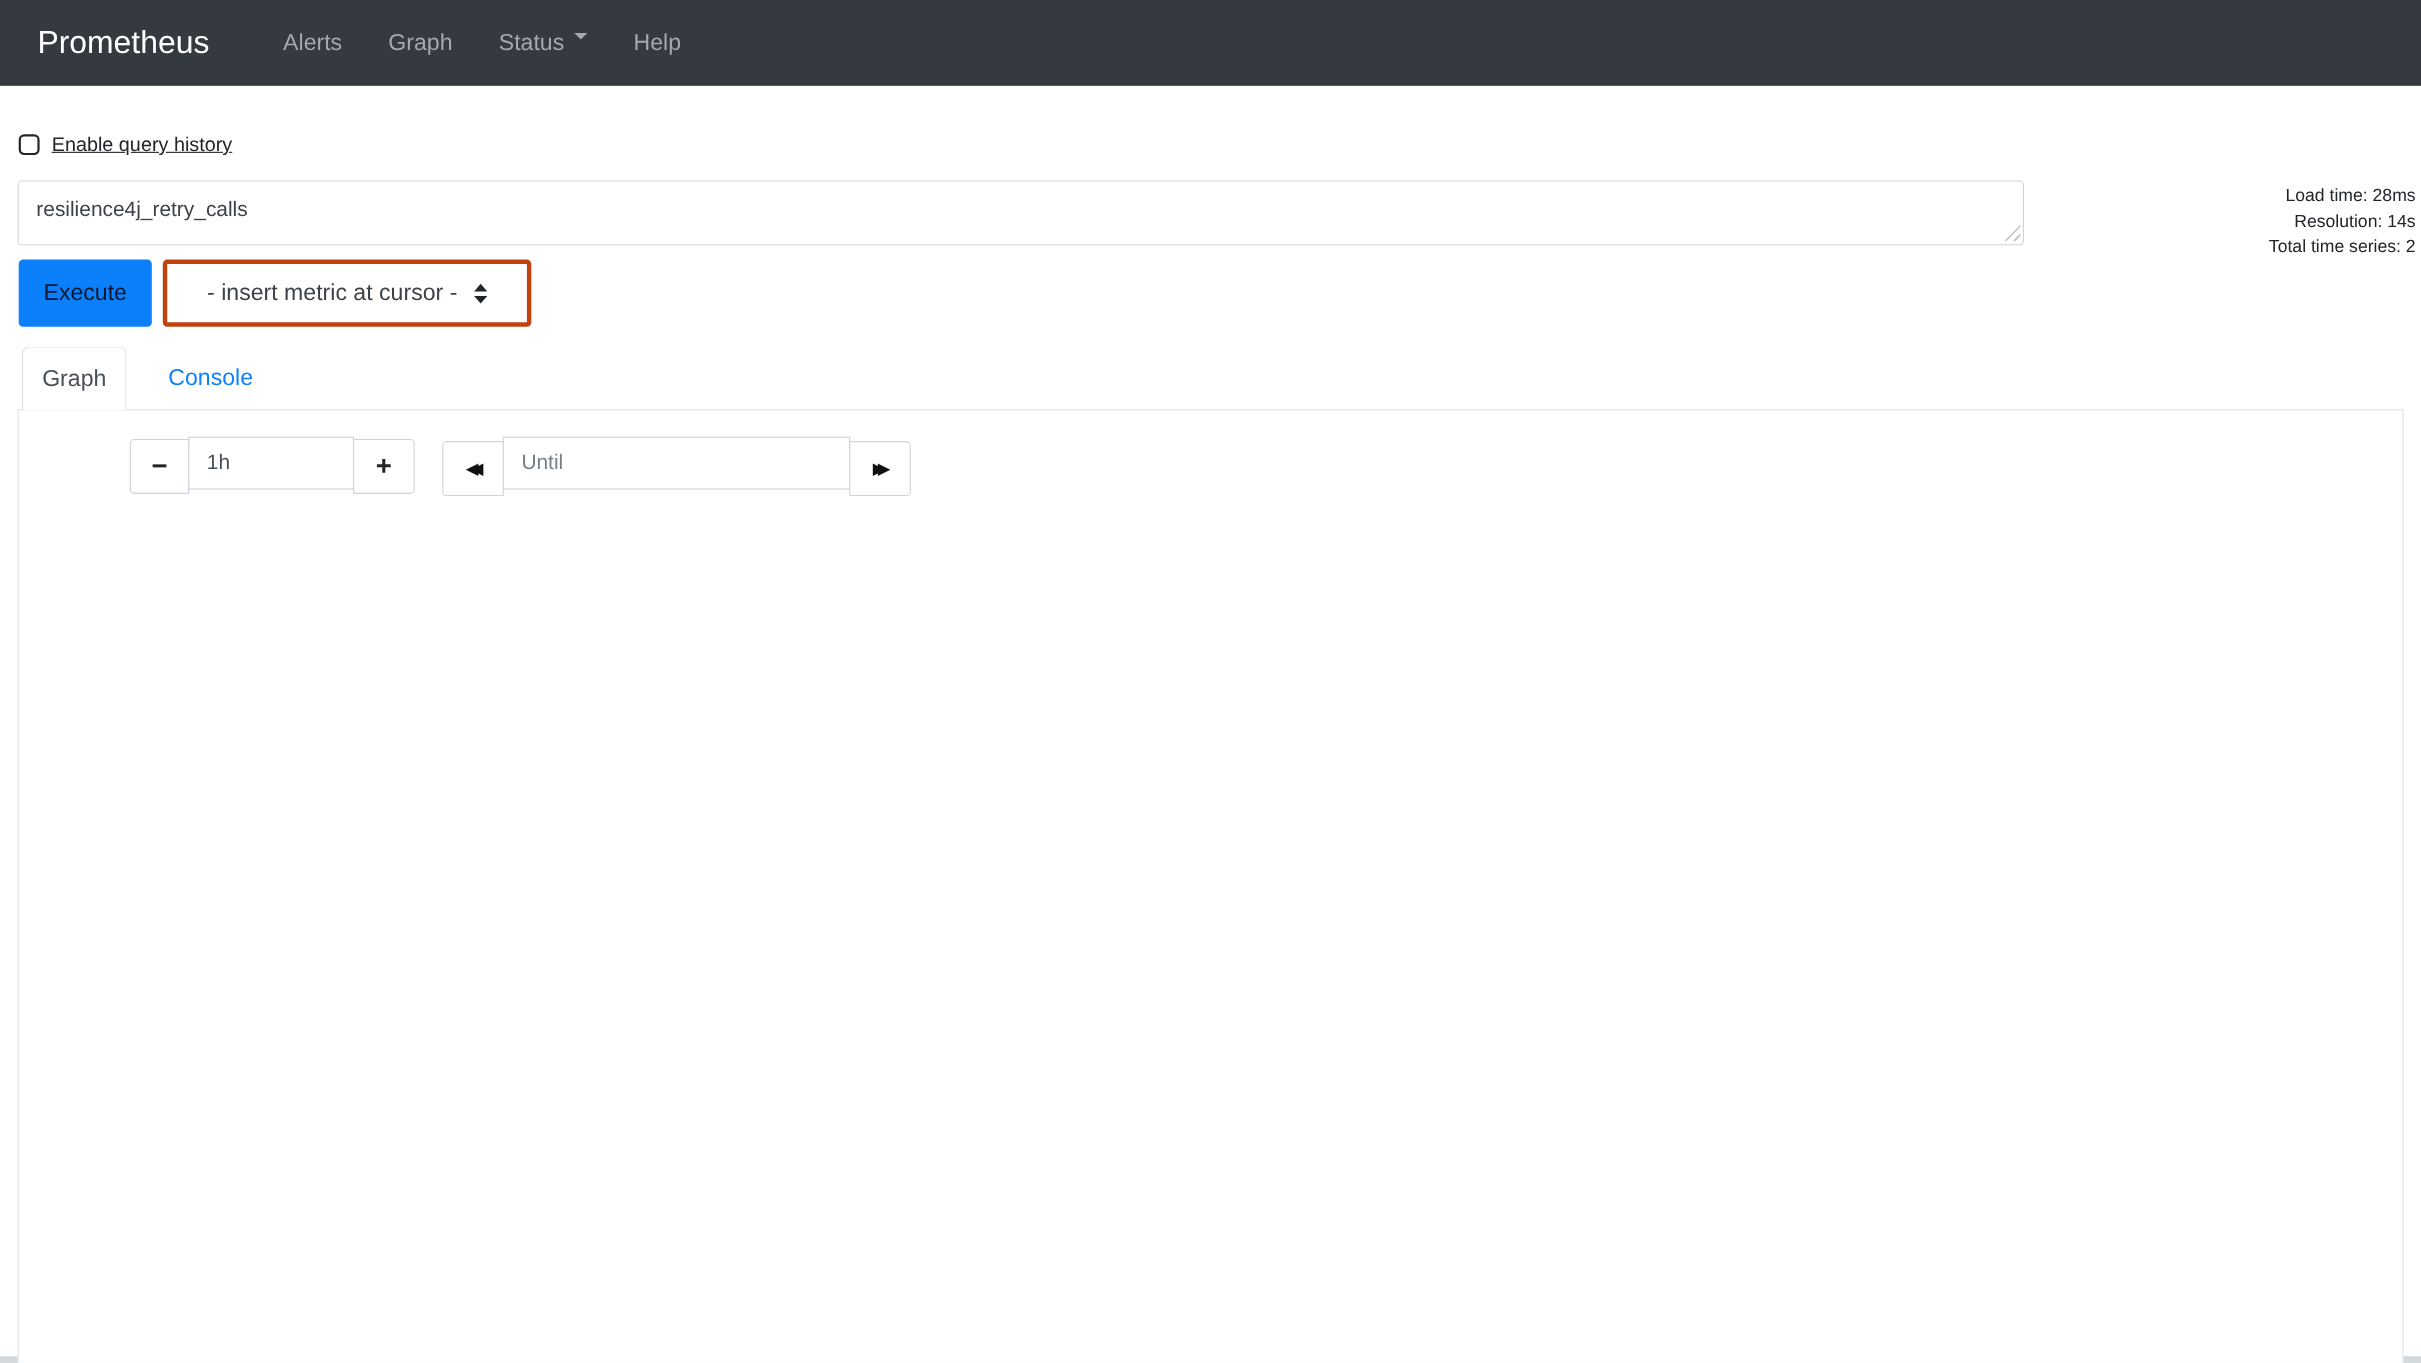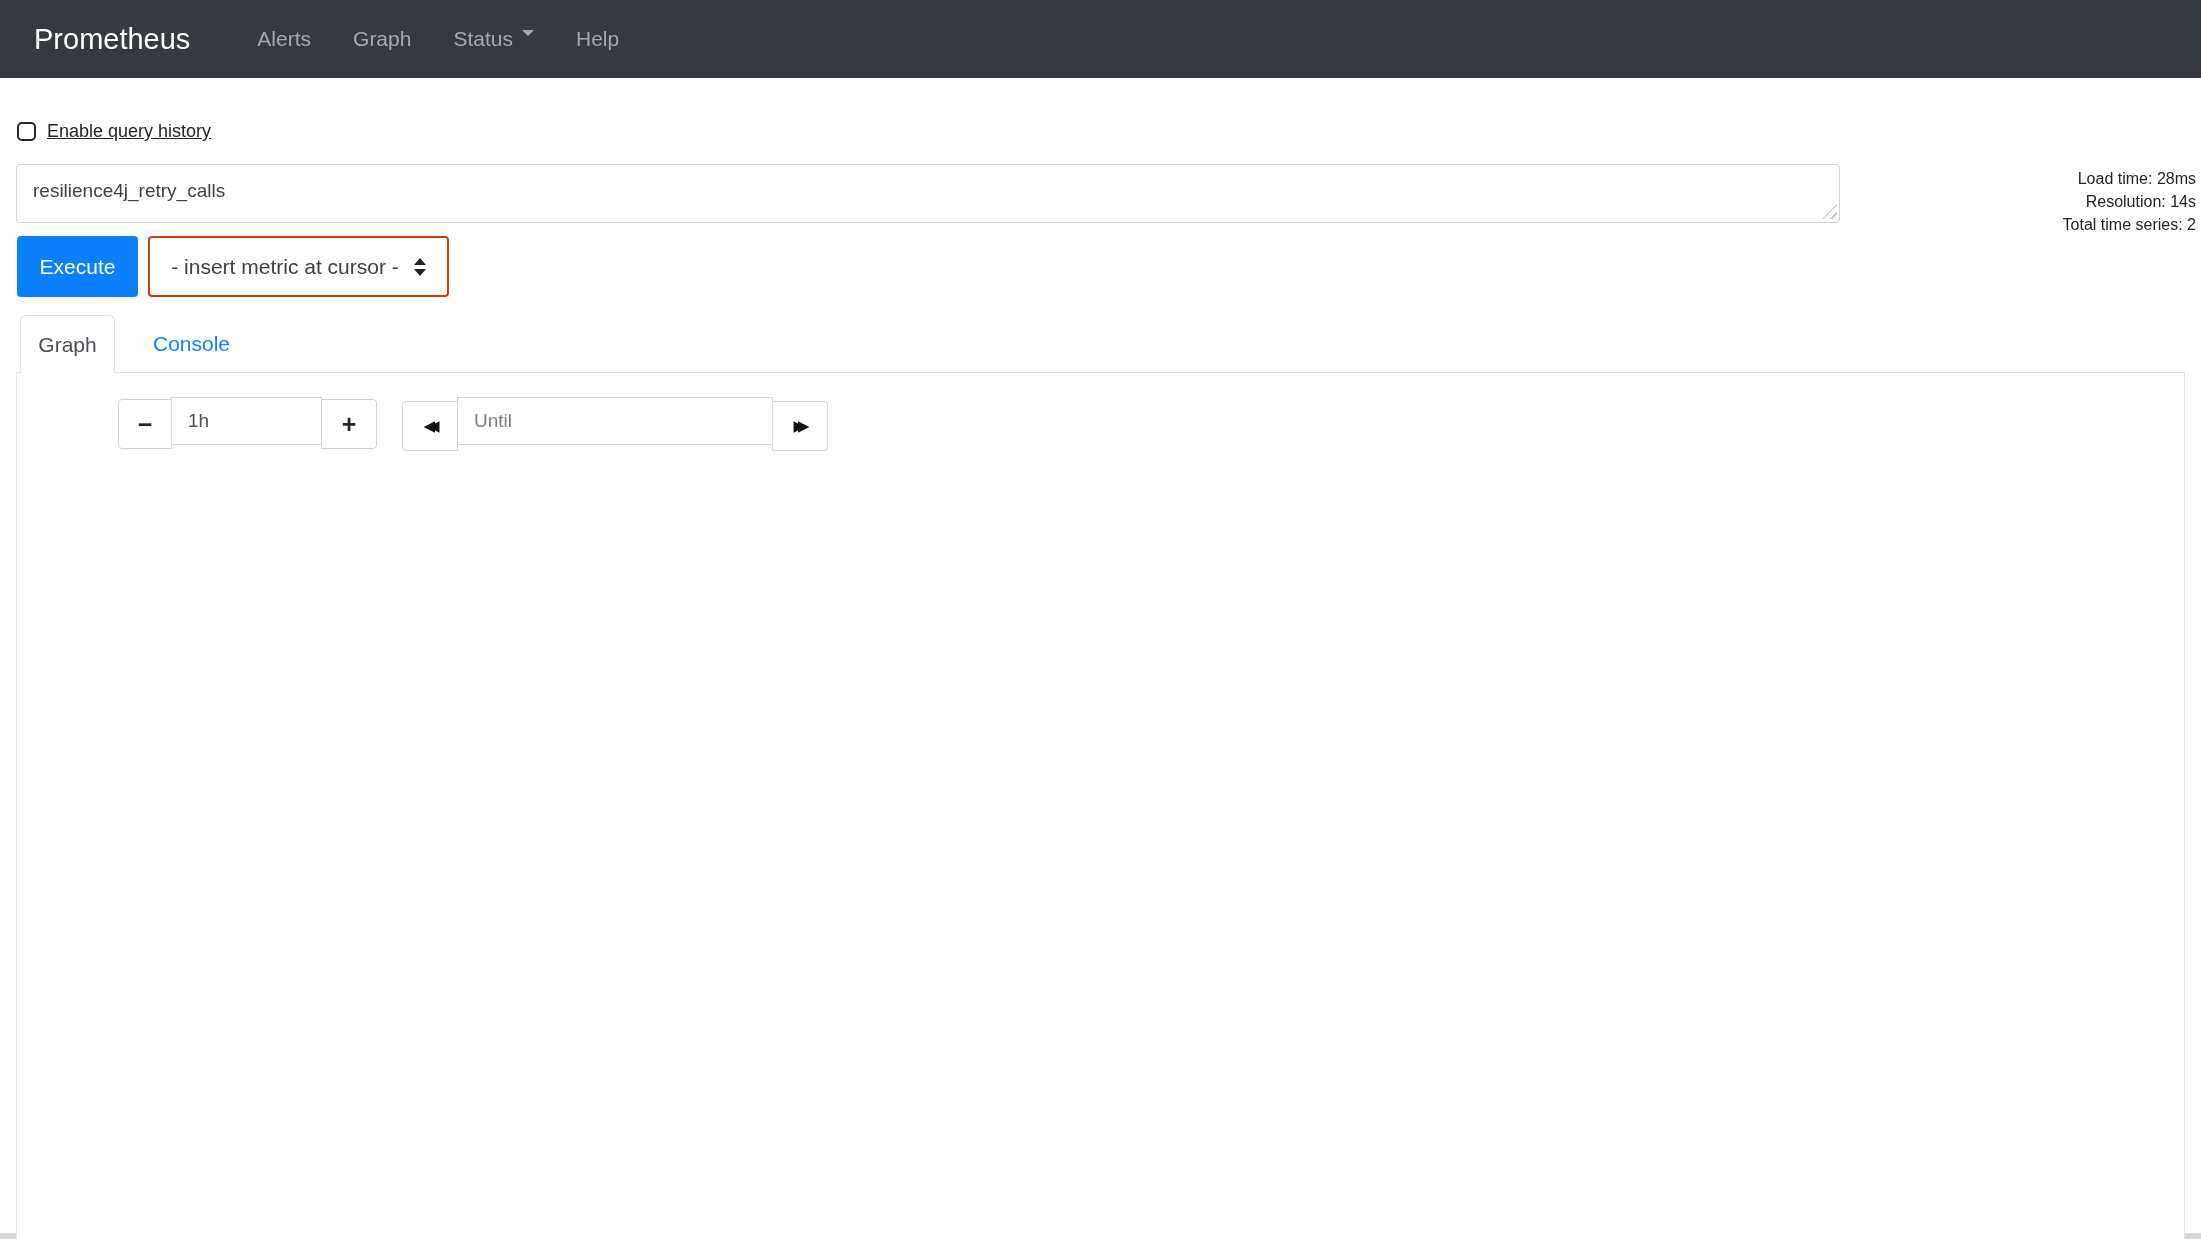--- a/index.html
+++ b/index.html
@@ -25,24 +25,24 @@
           font-size:19px; color:#3c4248; padding:15px 16px; resize:none; outline:none; overflow:hidden; }
   .grip { position:absolute; left:1822px; top:204px; width:15px; height:15px;
           background:repeating-linear-gradient(135deg, transparent 0 4px, #c2c8ce 4px 6px);
           clip-path:polygon(100% 0, 100% 100%, 0 100%); }
 
   
   .stats { position:absolute; right:5px; top:167px; text-align:right; font-size:16px; line-height:23px; color:#212529; }
 
   
   .execute-btn { position:absolute; left:17px; top:236px; width:121px; height:61px; background:#0b80fa;
-                 color:#ffffff; font-size:21px; border:none; border-radius:4px; display:flex;
+                 color:#0f172a; font-size:21px; border:none; border-radius:4px; display:flex;
                  align-items:center; justify-content:center; cursor:pointer; }
-  .metric-dd { position:absolute; left:148px; top:236px; width:301px; height:61px; background:#fff;
-               border:2px solid #c2410c; border-radius:4px; display:flex; align-items:center;
+  .metric-dd { position:absolute; left:148px; top:236px; width:335px; height:61px; background:#fff;
+               border:4px solid #c2410c; border-radius:4px; display:flex; align-items:center;
                justify-content:center; gap:15px; font-size:21px; color:#3c4248; cursor:pointer; }
   .updown { display:flex; flex-direction:column; gap:4px; }
   .tri-up { width:0;height:0;border-left:6px solid transparent;border-right:6px solid transparent;border-bottom:7px solid #212529; }
   .tri-dn { width:0;height:0;border-left:6px solid transparent;border-right:6px solid transparent;border-top:7px solid #212529; }
 
   
   .tab-graph { position:absolute; left:20px; top:315px; width:95px; height:58px; background:#fff;
                border:1px solid #dee2e6; border-bottom:none; border-radius:6px 6px 0 0; z-index:3;
                display:flex; align-items:center; justify-content:center; font-size:21px; color:#495057; cursor:pointer; }
   .tab-console { position:absolute; left:130px; top:315px; height:57px; padding:0 23px; display:flex;

